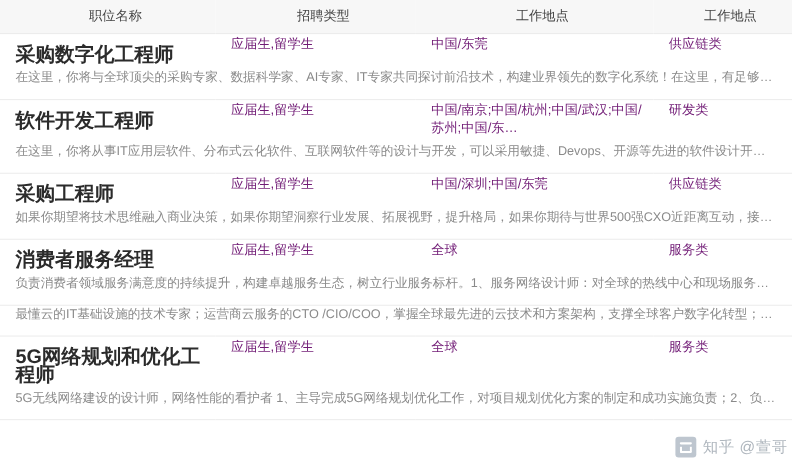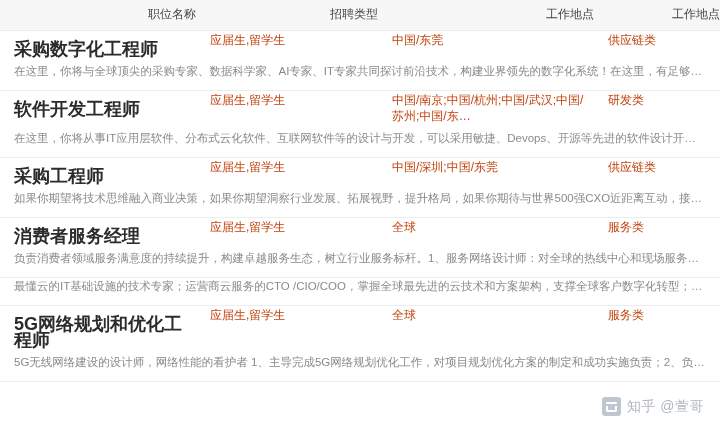--- a/index.html
+++ b/index.html
@@ -20,21 +20,21 @@
     width: 720px;
     border-collapse: collapse;
     table-layout: fixed;
   }
 
   .header-row {
     background: #f7f7f7;
     height: 30px;
   }
   .header-row th {
-    text-align: right;
+    text-align: center;
     font-weight: normal;
     font-size: 12px;
     color: #444444;
     padding: 0 0 0 14px;
     vertical-align: middle;
     border-bottom: 1px solid #ececec;
   }
   .col-name  { width: 196px; }
   .col-type  { width: 182px; }
   .col-place { width: 216px; }
@@ -47,38 +47,38 @@
     color: #3a3a3a;
   }
   .job-title-row .title {
     font-weight: bold;
     font-size: 18px;
     color: #2b2b2b;
     line-height: 16px;
   }
   .job-title-row .cell {
     line-height: 16px;
-    color: #c2410c;
+    color: #701a75;
     padding-top: 1px;
   }
 
   .job-desc-row td {
     padding: 0 14px 11px 14px;
     font-size: 11.5px;
     color: #8a8a8a;
     line-height: 16px;
     white-space: nowrap;
     overflow: hidden;
     text-overflow: ellipsis;
     border-bottom: 1px solid #ededed;
   }
 
   .watermark {
     position: absolute;
-    right: 16px;
+    right: 4px;
     bottom: 14px;
     display: flex;
     align-items: center;
     gap: 6px;
     opacity: 0.92;
   }
   .wm-logo {
     width: 19px;
     height: 19px;
     border-radius: 3px;

